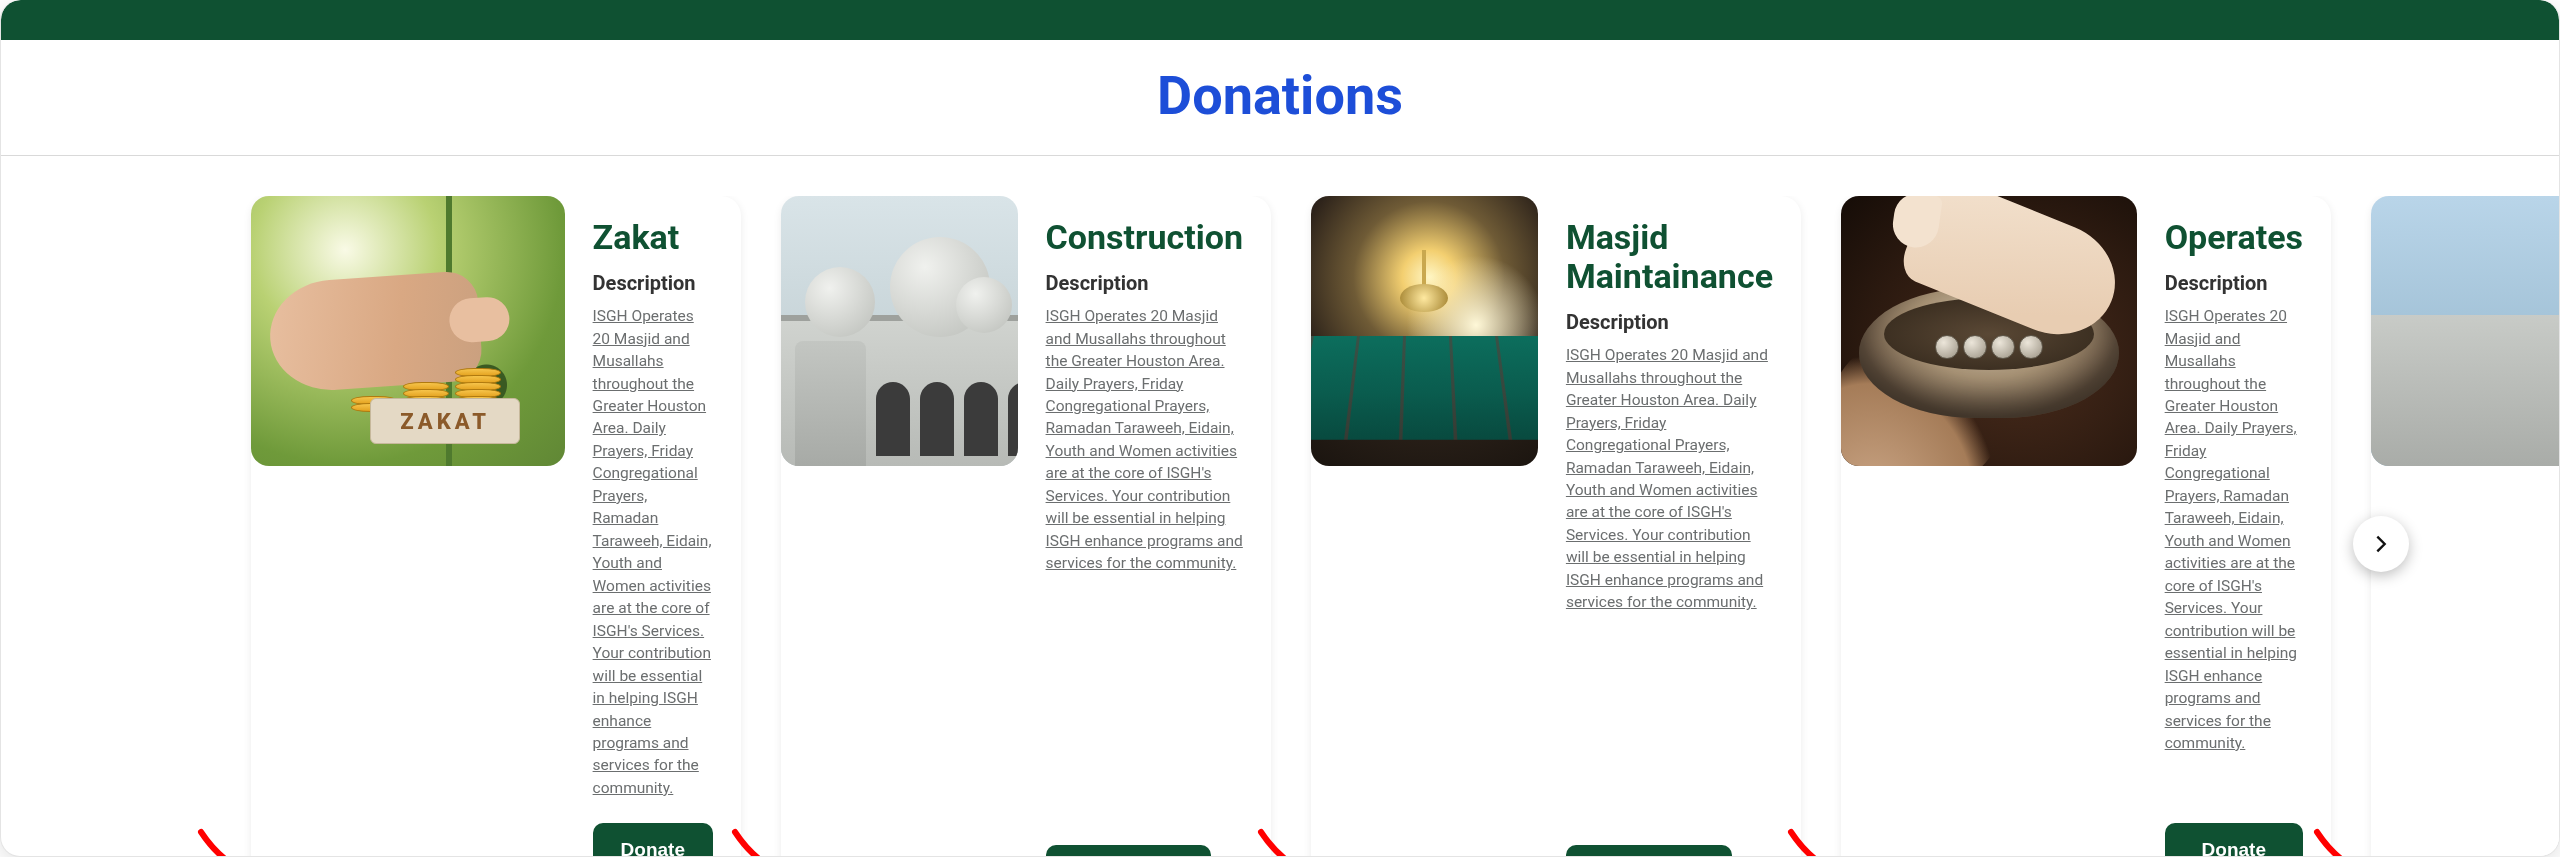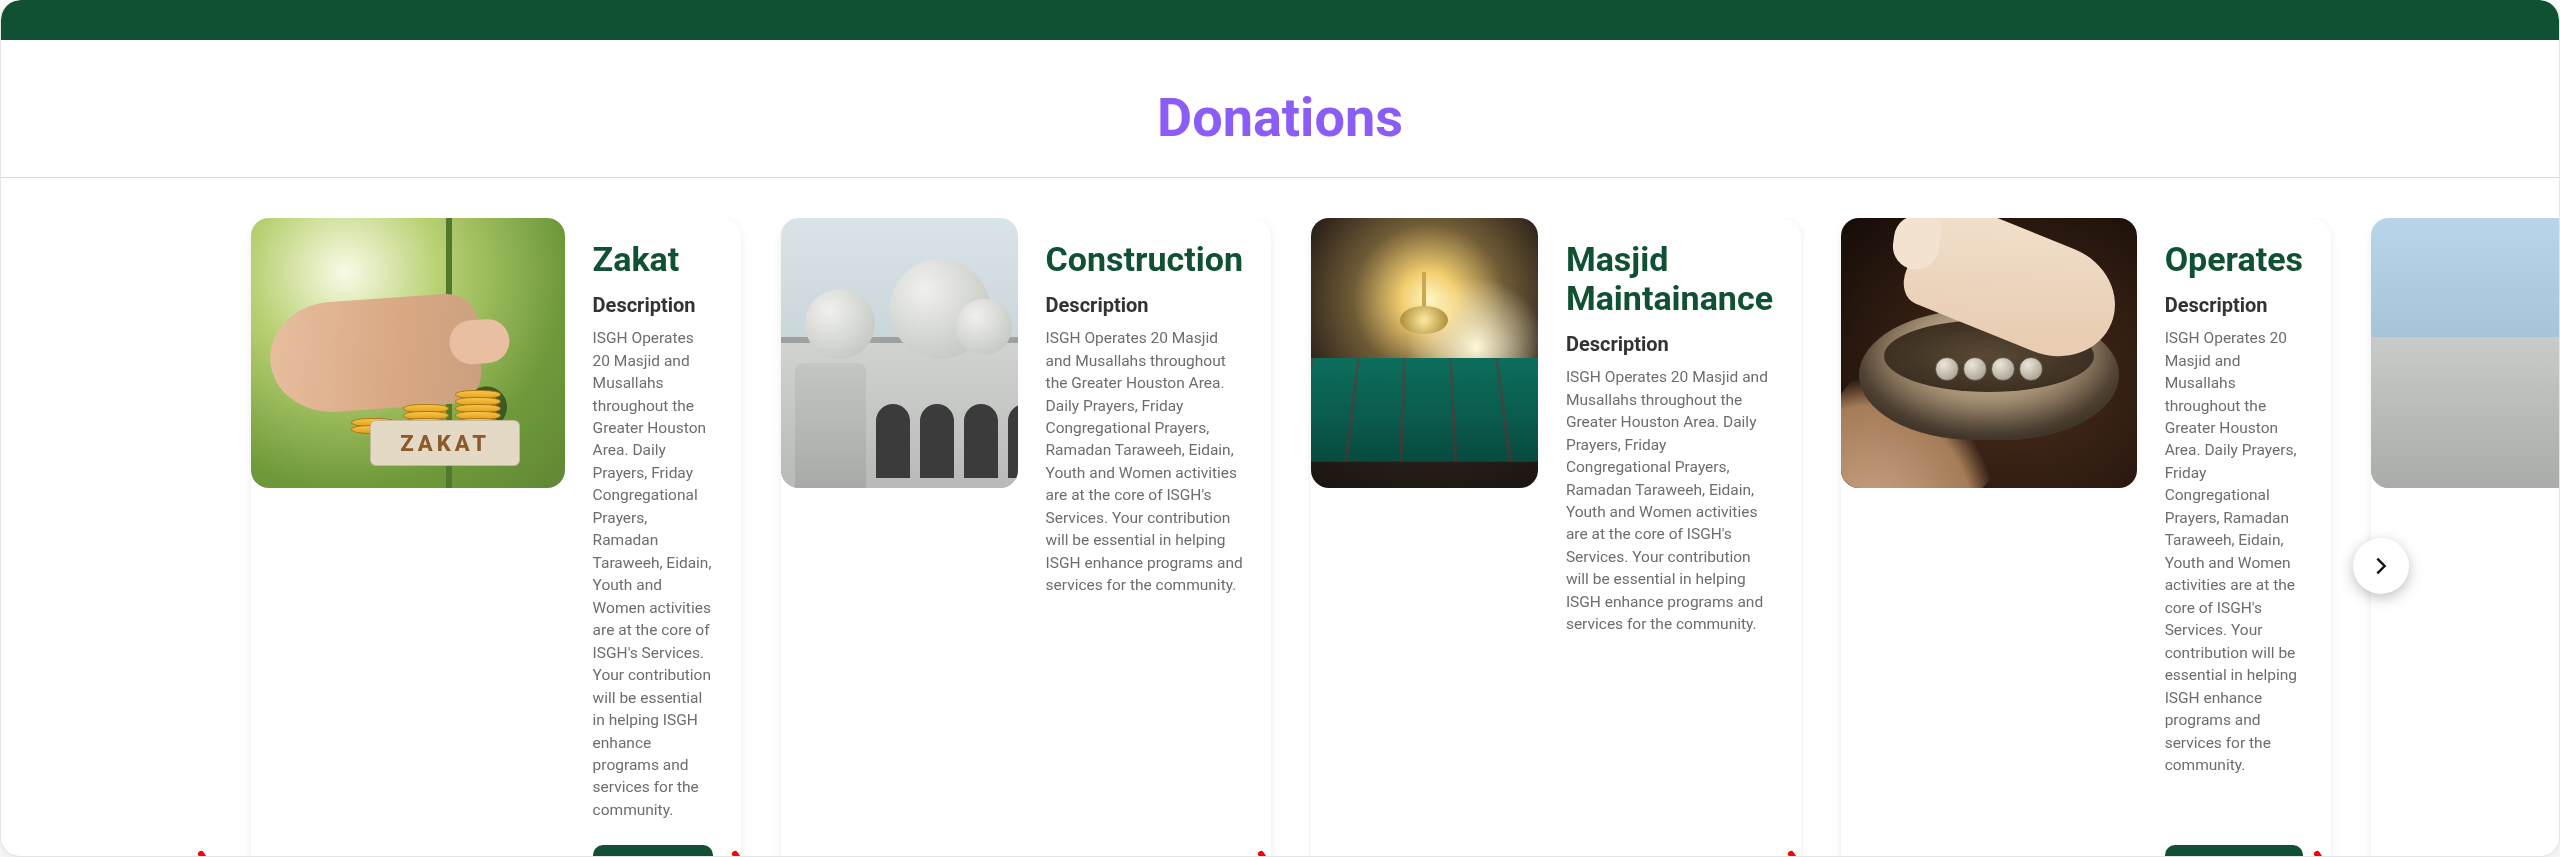--- a/index.html
+++ b/index.html
@@ -37,22 +37,22 @@
     }
 
     .content {
       padding: 0 0 30px 0;
     }
 
     .page-title {
       text-align: center;
       font-size: 54px;
       font-weight: 700;
-      color: #8b5cf6;
-      padding: 46px 0 28px 0;
+      color: #1d4ed8;
+      padding: 24px 0 28px 0;
       border-bottom: 1px solid #d9d9d9;
       margin: 0 0 0 0;
     }
 
     .carousel-wrap {
       position: relative;
       width: 100%;
       padding: 40px 0 0 0;
     }
 
@@ -255,20 +255,21 @@
       font-weight: 700;
       color: #333;
       margin-bottom: 10px;
     }
 
     .desc-text {
       font-size: 15.5px;
       line-height: 1.45;
       color: #6b6e6f;
       margin-bottom: 24px;
+      text-decoration: underline;
     }
 
     .donate-btn {
       align-self: flex-start;
       background: #0f5132;
       color: #ffffff;
       border: none;
       border-radius: 10px;
       padding: 16px 28px;
       font-size: 19px;

